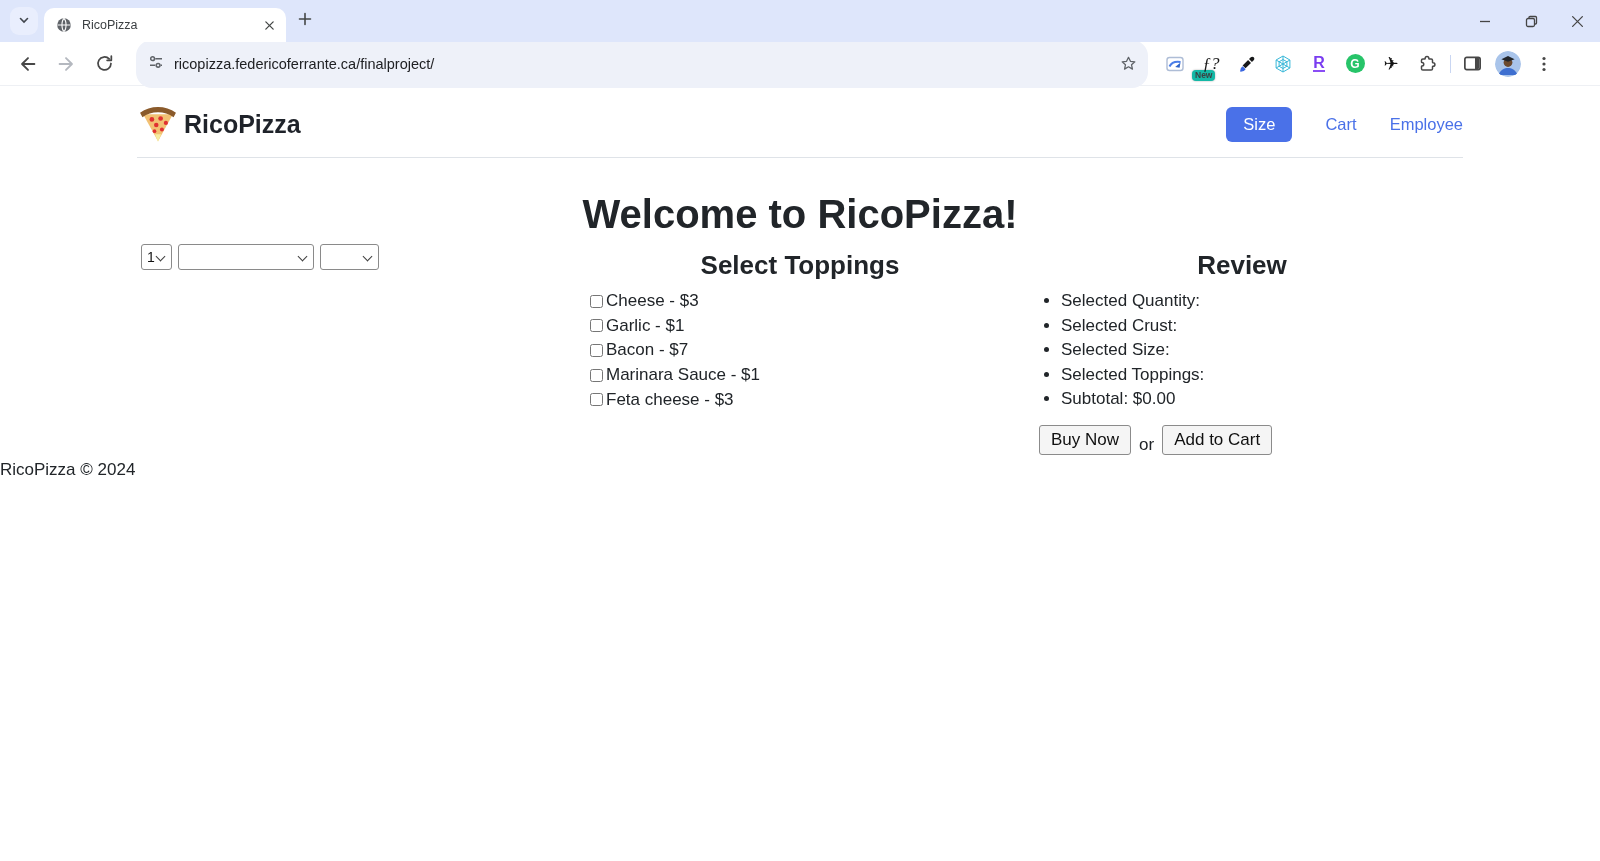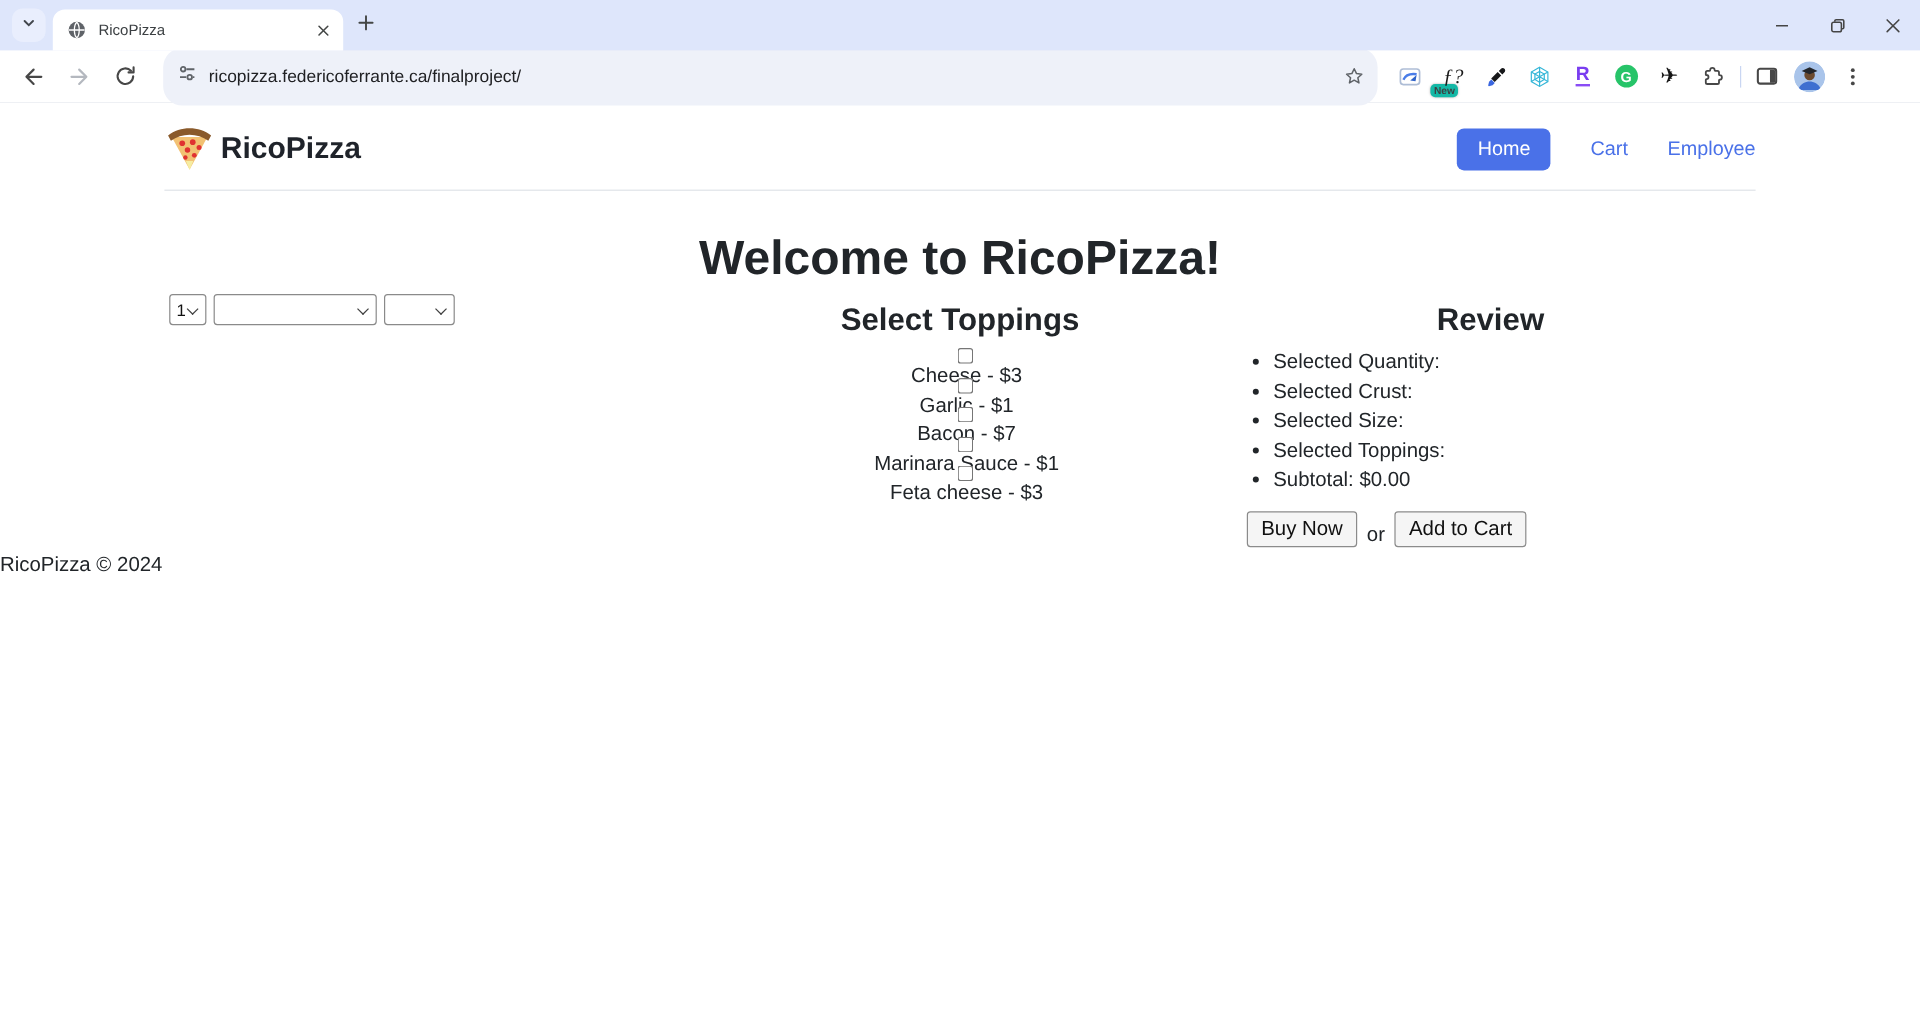--- a/index.html
+++ b/index.html
@@ -54,21 +54,21 @@
 
   .selects-row { display:flex; gap:6px; padding-left:4px; margin-top:2px; }
   .sel-wrap { position:relative; }
   .sel-wrap::after { content:""; position:absolute; right:8px; top:9px; width:6px; height:6px;
     border-right:1.6px solid #3f3f3f; border-bottom:1.6px solid #3f3f3f; transform:rotate(45deg); pointer-events:none; }
   select { appearance:none; -webkit-appearance:none; height:26px; border:1px solid #8a8a8a; border-radius:3px;
     background:#fff; font-family:inherit; font-size:14px; padding:0 16px 0 5px; color:#111; width:100%; }
   .sel-qty { width:31px; } .sel-crust { width:136px; } .sel-size { width:59px; }
 
   .toppings { padding-left:11px; margin-top:2px; }
-  .topping { display:flex; align-items:center; font-size:17px; height:24.6px;flex-direction:column; }
+  .topping { display:flex; align-items:center; font-size:17px; height:24.6px; }
   .topping input { width:13px; height:13px; margin:0 3px 0 0; accent-color:#fff; }
 
   .review-list { margin-top:2px; padding-left:40px; font-size:17px; }
   .review-list li { line-height:24.6px; }
   .review-actions { padding-left:18px; margin-top:13px; display:flex; align-items:flex-end; gap:8px; font-size:17px; }
   .native-btn { font-family:inherit; font-size:17px; color:#101010; background:#f5f5f5;
     border:1px solid #8b8b8b; border-radius:3px; padding:3px 11px; cursor:pointer; line-height:22px; }
 
   .site-footer { text-align:left; font-size:17px; margin-top:5px; }
 </style>
@@ -239,21 +239,21 @@
               <circle cx="27" cy="20" r="2.7" fill="#e03131"></circle>
               <circle cx="33" cy="25" r="2.4" fill="#e03131"></circle>
               <circle cx="22" cy="27.5" r="2.6" fill="#e03131"></circle>
               <circle cx="28.5" cy="32.5" r="2.3" fill="#e03131"></circle>
               <circle cx="20" cy="34.5" r="2.1" fill="#e03131"></circle>
             </svg>
         </span>
         <span class="brand-name">RicoPizza</span>
       </div>
       <div class="site-nav">
-        <span class="nav-pill">Home</span>
+        <span class="nav-pill">Size</span>
         <span class="nav-link">Cart</span>
         <span class="nav-link">Employee</span>
       </div>
     </div>
   </div>
 
   <h1 class="welcome">Welcome to RicoPizza!</h1>
 
   <div class="container cols">
 

